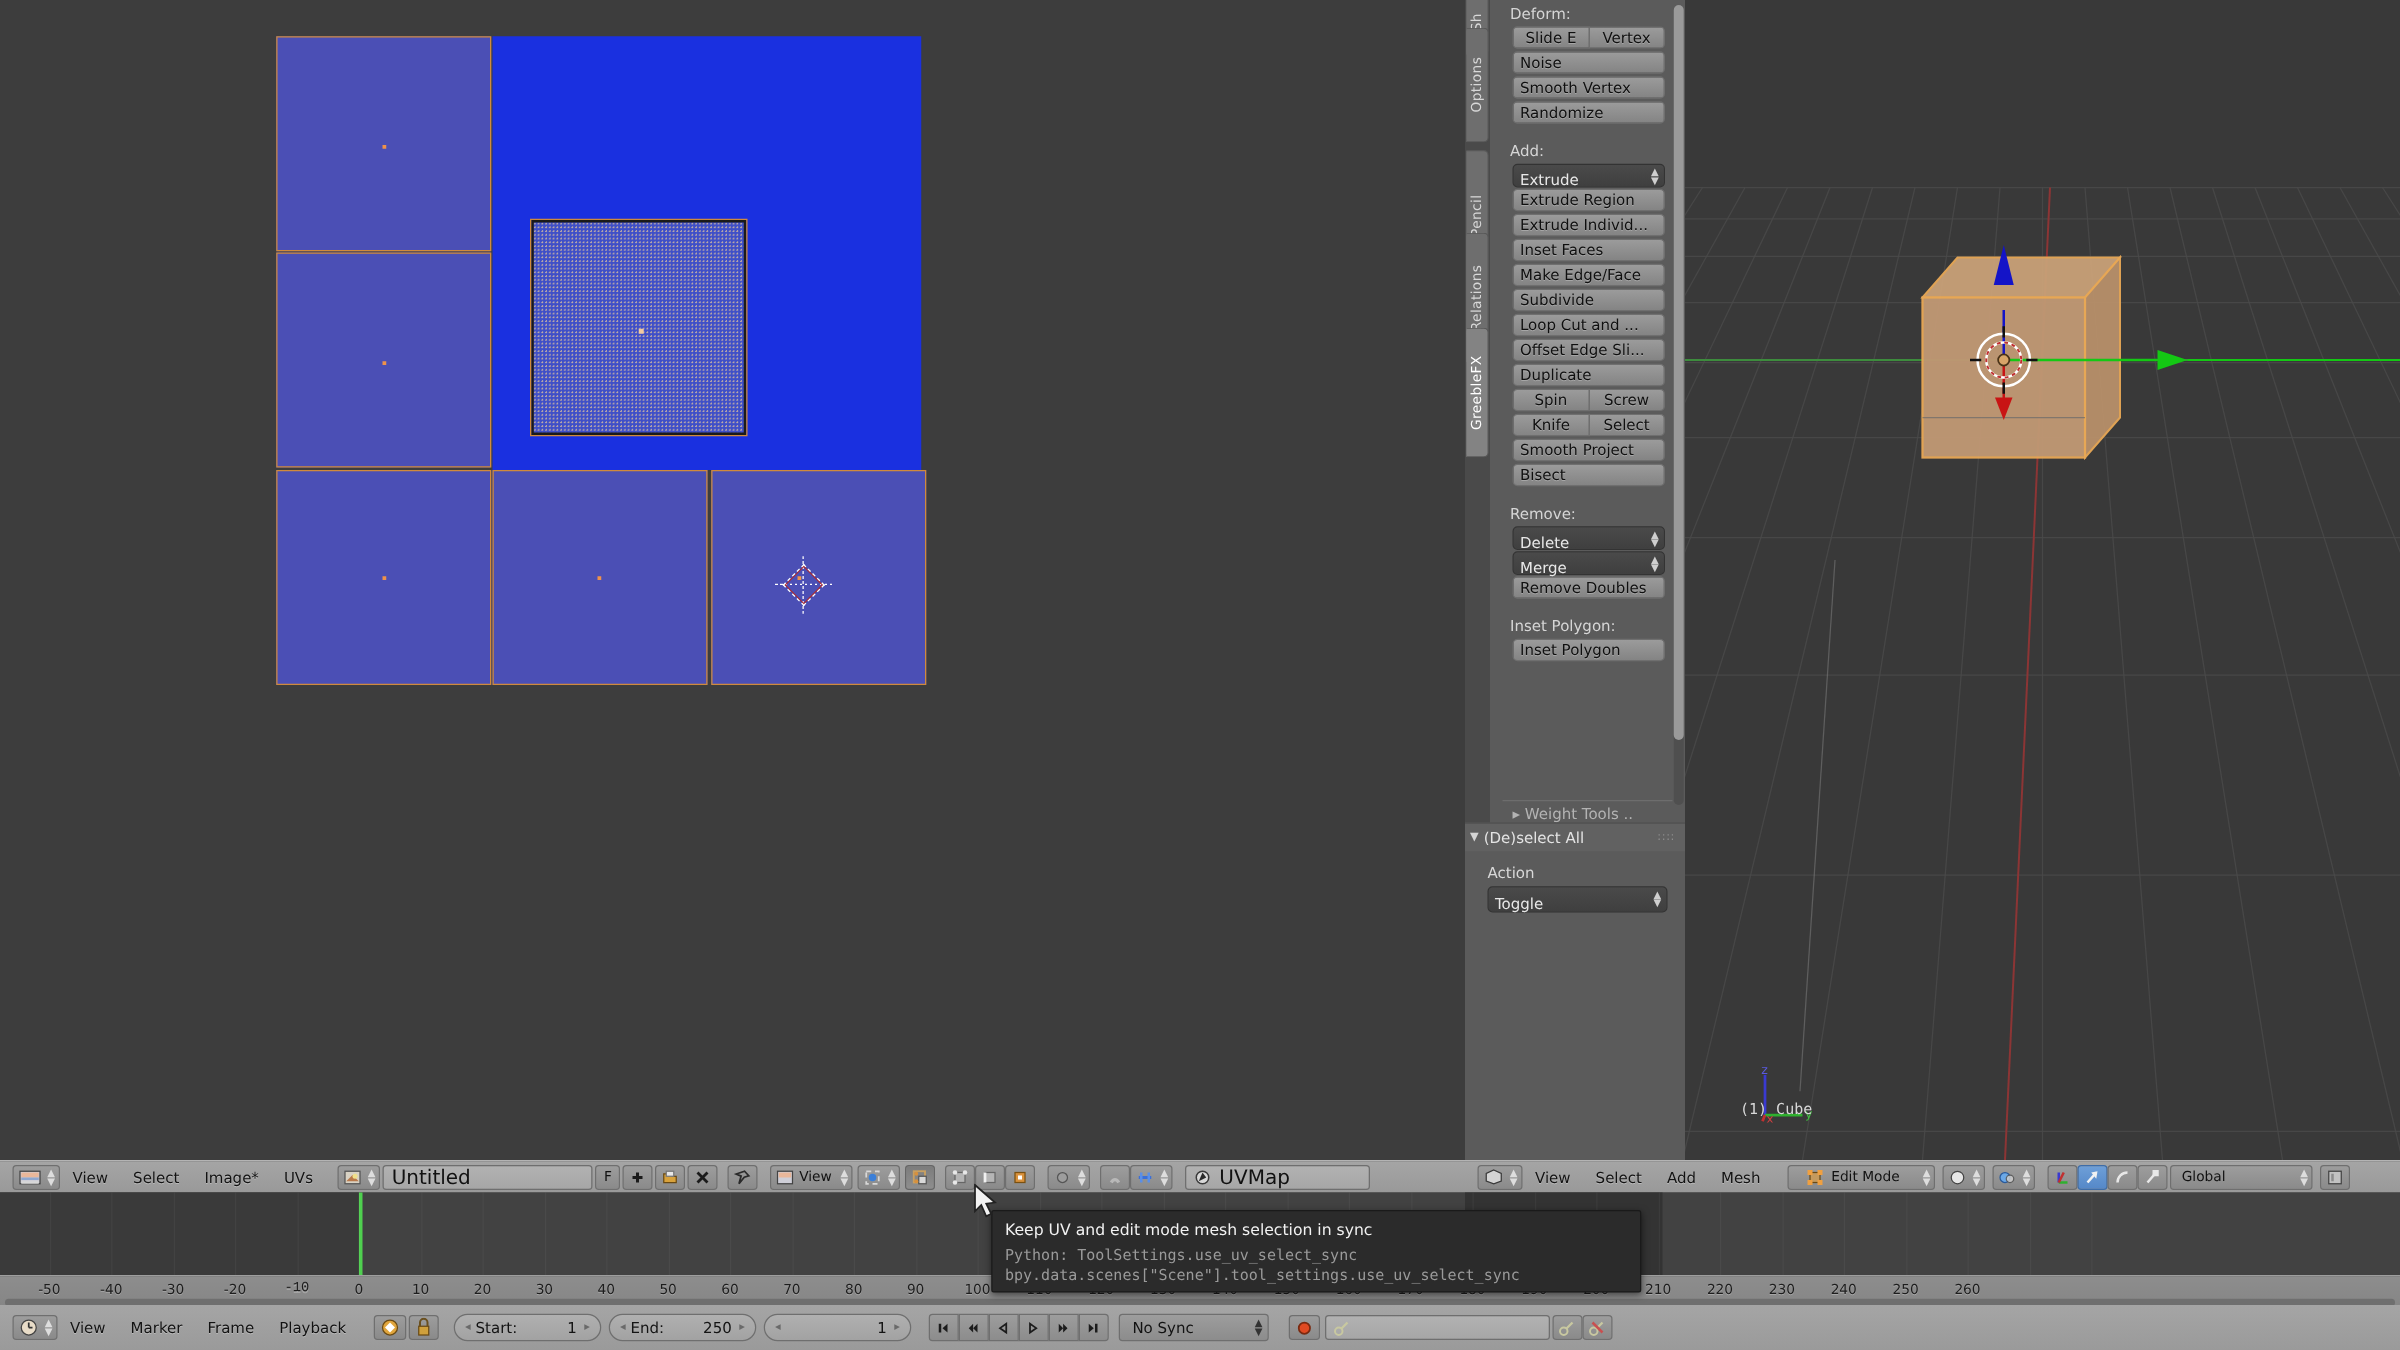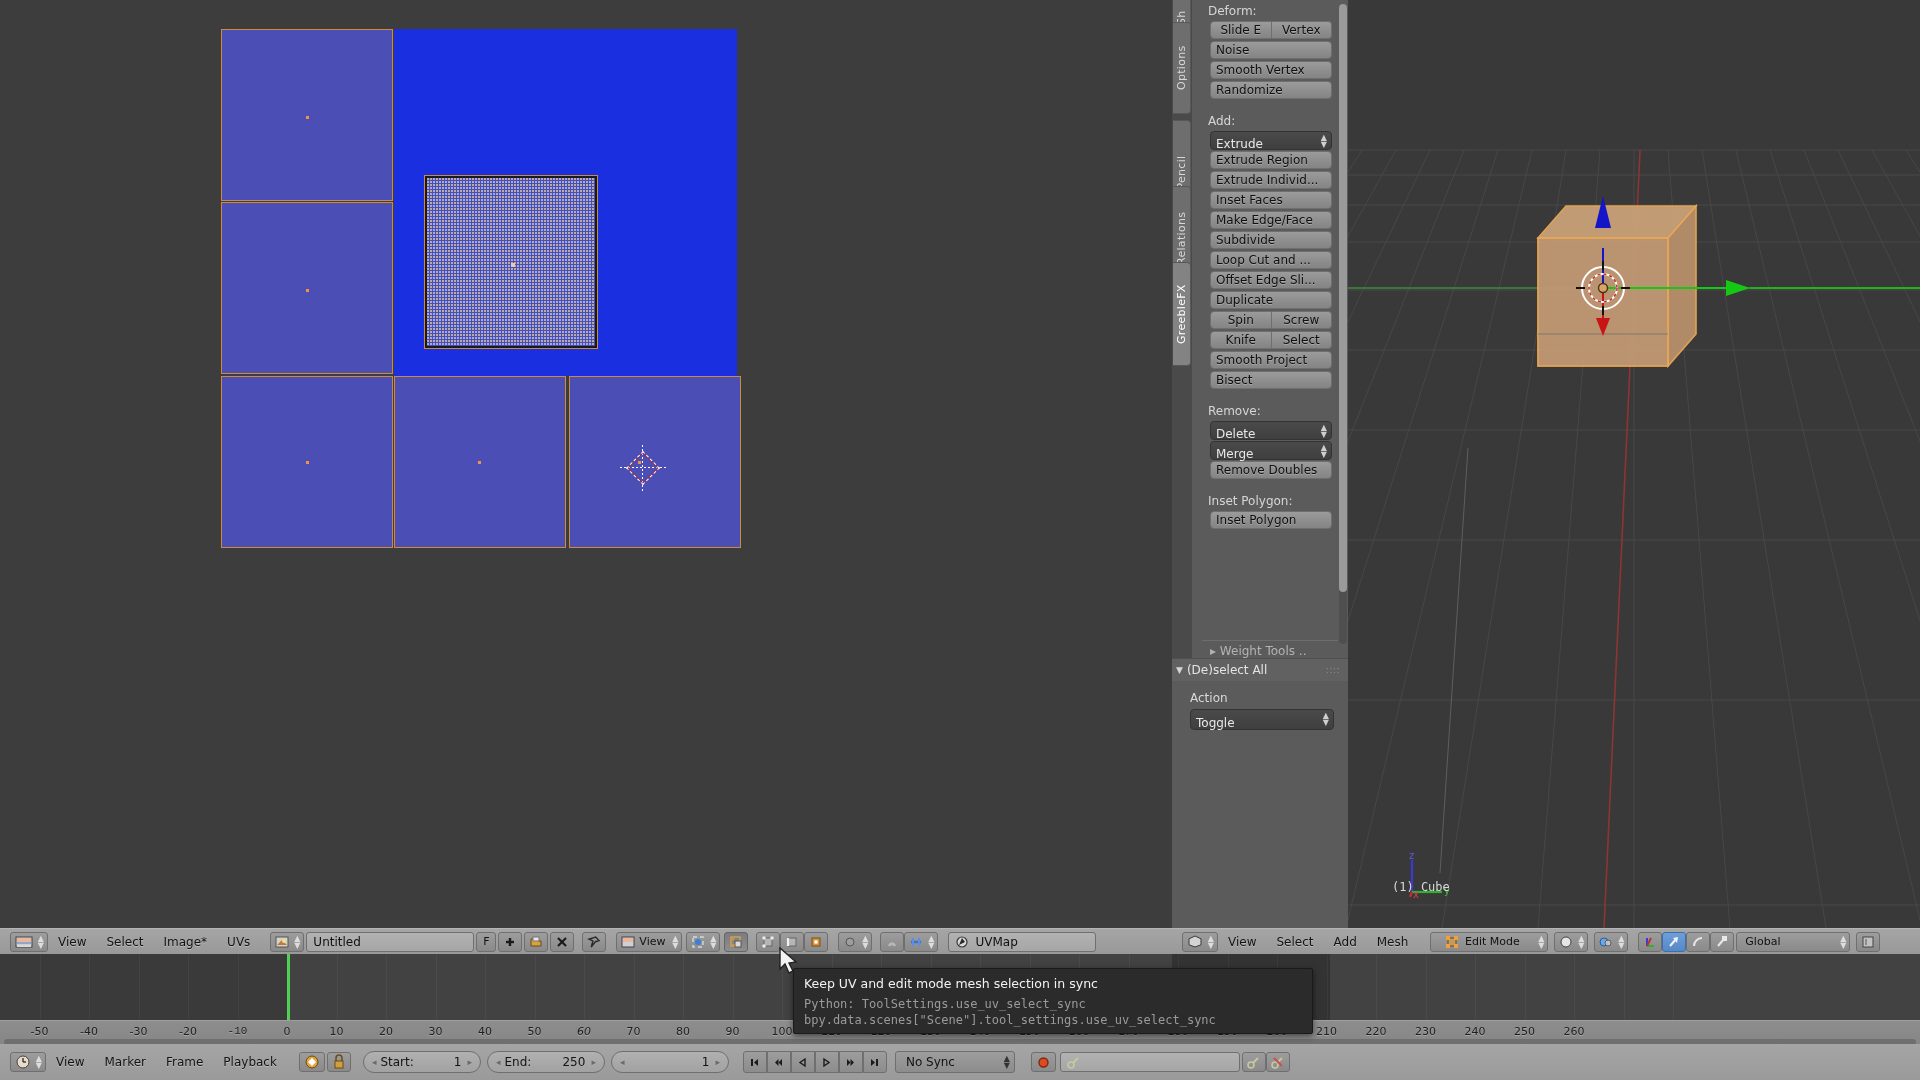--- a/index.html
+++ b/index.html
@@ -180,21 +180,21 @@
     background: linear-gradient(to bottom,#7c7c7c,#8e8e8e);
     border-color: #666;
   }
   .hdr-spin { position: relative; padding-right: 14px; }
   .hdr-spin .updn {
     position: absolute; right: 3px; top: 2px; font-size: 8px; line-height: 7px; color: #ddd;
   }
   .txtfield {
     height: 20px; border: 1px solid #6f6f6f; border-radius: 3px;
     background: linear-gradient(to bottom,#b2b2b2,#a6a6a6);
-    color: #111; font-size: 12px; line-height: 18px; padding: 0 6px;
+    color: #111; font-size: 16px; line-height: 18px; padding: 0 6px;
     display: flex; align-items: center;
   }
   .sep { width: 6px; }
 
   
   #uv-bottom-strip {
     position: absolute; left: 0; top: 954px; width: 1920px; height: 66px;
     background: #424242;
   }
   #ruler {
@@ -705,21 +705,21 @@
       <div class="tick-lbl" style="left: 89px;">-40</div>
       <div class="tick-lbl" style="left: 138.5px;">-30</div>
       <div class="tick-lbl" style="left: 188px;">-20</div>
       <div class="tick-lbl" style="left: 237.5px; font-family: Liberation Mono, monospace;">-10</div>
       <div class="tick-lbl" style="left: 287px;">0</div>
       <div class="tick-lbl" style="left: 336.5px;">10</div>
       <div class="tick-lbl" style="left: 386px;">20</div>
       <div class="tick-lbl" style="left: 435.5px;">30</div>
       <div class="tick-lbl" style="left: 485px;">40</div>
       <div class="tick-lbl" style="left: 534.5px;">50</div>
-      <div class="tick-lbl" style="left: 584px; font-style: italic;">60</div>
+      <div class="tick-lbl" style="left: 584px;">60</div>
       <div class="tick-lbl" style="left: 633.5px;">70</div>
       <div class="tick-lbl" style="left: 683px;">80</div>
       <div class="tick-lbl" style="left: 732.5px;">90</div>
       <div class="tick-lbl" style="left: 782px;">100</div>
       <div class="tick-lbl" style="left: 831.5px;">110</div>
       <div class="tick-lbl" style="left: 881px;">120</div>
       <div class="tick-lbl" style="left: 930.5px;">130</div>
       <div class="tick-lbl" style="left: 980px;">140</div>
       <div class="tick-lbl" style="left: 1029.5px;">150</div>
       <div class="tick-lbl" style="left: 1079px;">160</div>

